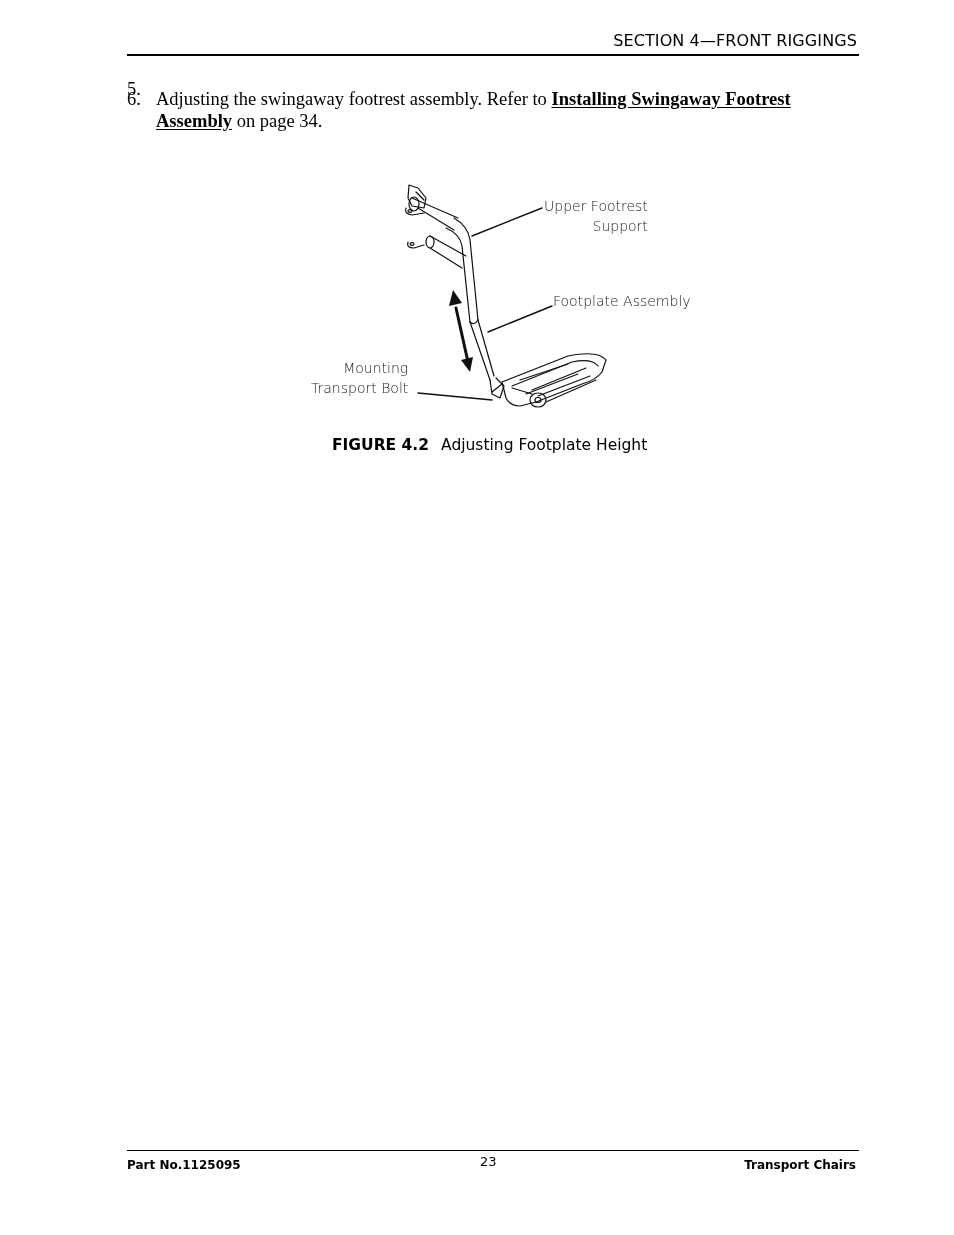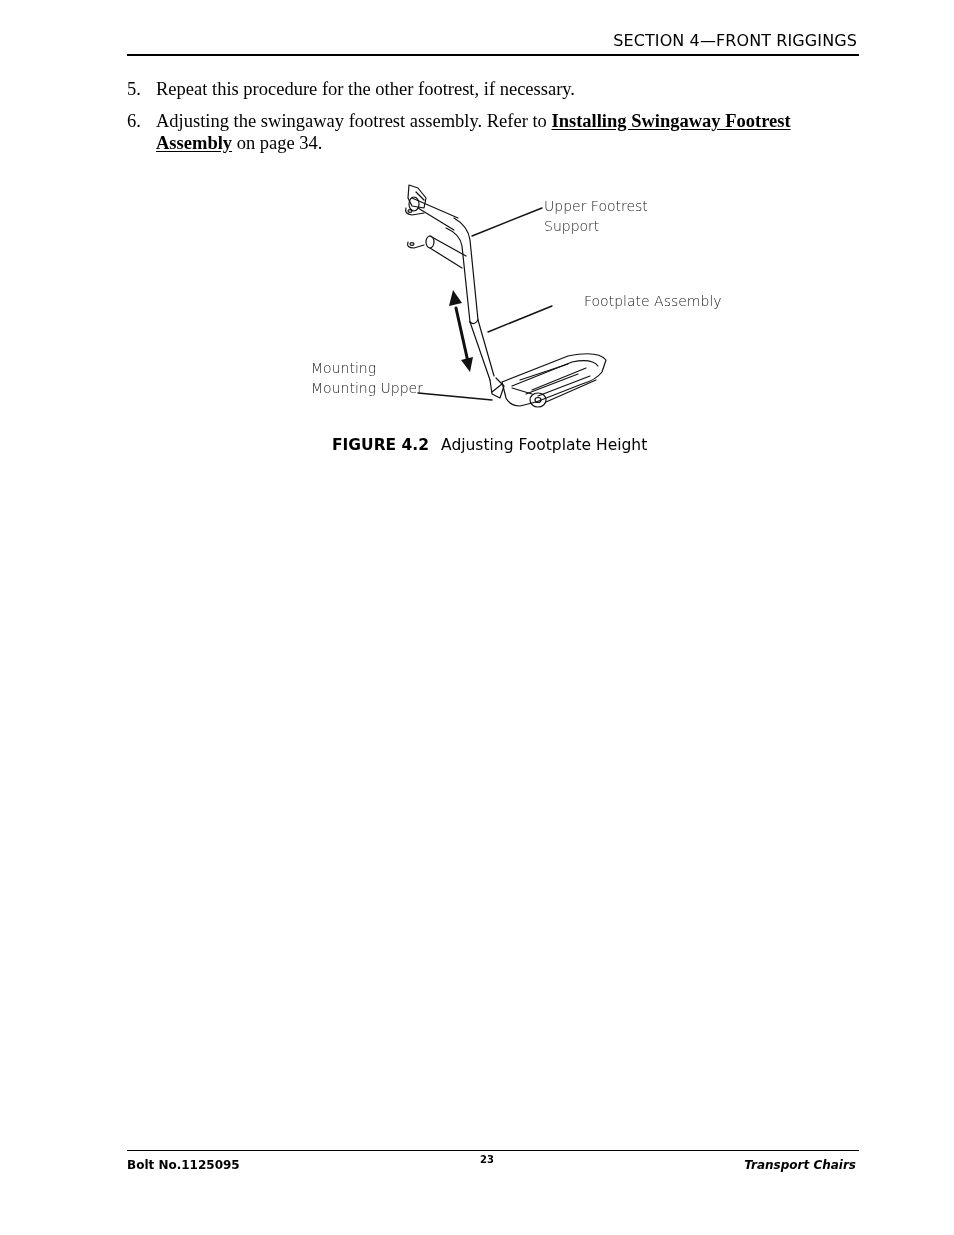--- a/index.html
+++ b/index.html
@@ -19,56 +19,55 @@
     font-family: "Liberation Serif", serif; font-size: 18.5px; line-height: 22px;
   }
   .step { position: relative; padding-left: 29px; margin-bottom: 10px; }
   .step-num { position: absolute; left: 0; top: 0; }
   .link { text-decoration: underline; text-underline-offset: 2px; font-weight: bold; }
 
   .figure { position: absolute; left: 290px; top: 180px; width: 400px; height: 230px; }
   .figure svg { position: absolute; left: 0; top: 0; }
   .callout {
     position: absolute; font-family: "DejaVu Sans", sans-serif; font-size: 14px;
-    line-height: 20px; color: #222; text-align: left; white-space: nowrap;
+    line-height: 20px; color: #222; text-align: right; white-space: nowrap;
     font-weight: 300;
   }
 
   .caption {
     position: absolute; left: 316px; top: 436px;
     font-family: "DejaVu Sans", sans-serif; font-size: 15.5px; white-space: nowrap;
   }
   .caption-label { font-weight: bold; margin-right: 12px; }
 
   .footer-rule {
     position: absolute; left: 111px; width: 732px; top: 1150px; height: 1px; background: #000;
   }
   .footer-left, .footer-right {
     position: absolute; top: 1158px; font-family: "DejaVu Sans", sans-serif;
     font-size: 12px; font-weight: bold;
   }
   .footer-left { left: 111px; }
-  .footer-right { right: 114px; font-style: italic; }
+  .footer-right { right: 114px; }
   .footer-center {
     position: absolute; top: 1154px; left: 464px;
-    font-family: "DejaVu Sans", sans-serif; font-size: 10px; font-weight: bold;
+    font-family: "DejaVu Sans", sans-serif; font-size: 13px; font-weight: normal;
   }
 </style>
 </head>
 <body>
 
 <div class="page">
 
   <div class="header-text">SECTION 4—FRONT RIGGINGS</div>
   <div class="header-rule"></div>
 
   <div class="steps">
     <div class="step">
       <span class="step-num">5.</span>
-      <span>Repeat this procedure for the other footrest, if necessary.</span>
     </div>
     <div class="step">
       <span class="step-num">6.</span>
       <span>Adjusting the swingaway footrest assembly. Refer to </span><span class="link">Installing Swingaway Footrest Assembly</span><span> on page 34.</span>
     </div>
   </div>
 
   <div class="figure">
     <svg width="400" height="230" viewBox="0 0 400 230" fill="none" stroke="#111" stroke-width="1.2" stroke-linejoin="round" stroke-linecap="round">
 
@@ -116,29 +115,29 @@
 
       <path d="M166 56 L236 28" stroke-width="1.4"></path>
       <path d="M182 152 L246 126" stroke-width="1.4"></path>
       <path d="M112 213 L186 220" stroke-width="1.4"></path>
     </svg>
 
     <div class="callout" style="left:238px; top:16px;">
       <div>Upper Footrest</div>
       <div>Support</div>
     </div>
-    <div class="callout" style="left:247px; top:111px;margin-left:31px;">Footplate Assembly</div>
+    <div class="callout" style="left:247px; top:111px;">Footplate Assembly</div>
     <div class="callout" style="left:5px; top:178px;">
       <div>Mounting</div>
-      <div>Mounting Upper</div>
+      <div>Transport Bolt</div>
     </div>
   </div>
 
   <div class="caption">
     <span class="caption-label">FIGURE 4.2</span><span>Adjusting Footplate Height</span>
   </div>
 
   <div class="footer-rule"></div>
-  <div class="footer-left">Bolt No.1125095</div>
+  <div class="footer-left">Part No.1125095</div>
   <div class="footer-center">23</div>
   <div class="footer-right">Transport Chairs</div>
 
 </div>
 
 </body></html>

